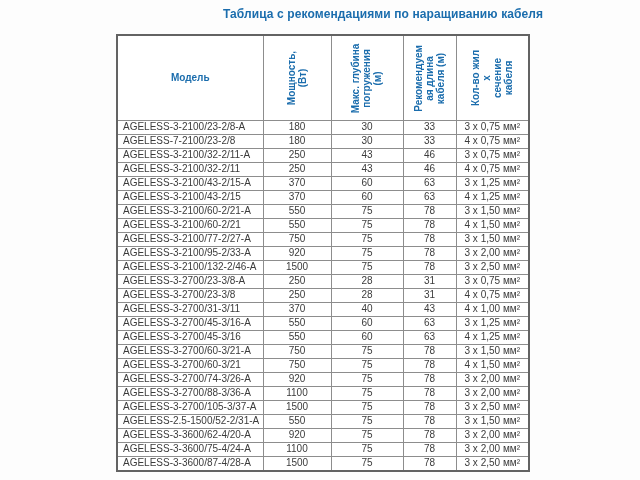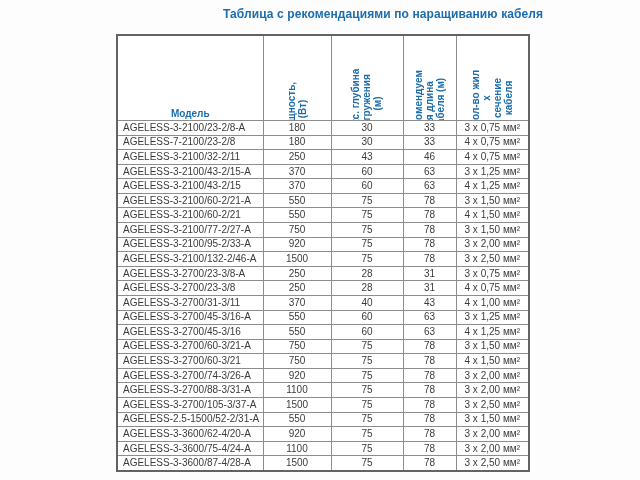--- a/index.html
+++ b/index.html
@@ -49,21 +49,21 @@
   }
   .cable-table th {
     color: #1b6dad;
     font-size: 10px;
     font-weight: bold;
     text-align: center;
     vertical-align: middle;
   }
   .hwrap {
     display: flex;
-    align-items: flex-end;
+    align-items: center;
     justify-content: center;
     height: 84px;
     width: 100%;
   }
   .rot {
     transform: rotate(-90deg);
     white-space: pre-line;
     line-height: 11px;
     text-align: center;
   }
@@ -146,20 +146,27 @@
         <td>3 x 0,75 мм²</td>
       </tr>
       <tr>
         <td class="model">AGELESS-7-2100/23-2/8</td>
         <td>180</td>
         <td>30</td>
         <td>33</td>
         <td>4 x 0,75 мм²</td>
       </tr>
       <tr>
+        <td class="model">AGELESS-3-2100/32-2/11-A</td>
+        <td>250</td>
+        <td>43</td>
+        <td>46</td>
+        <td>3 x 0,75 мм²</td>
+      </tr>
+      <tr>
         <td class="model">AGELESS-3-2100/32-2/11</td>
         <td>250</td>
         <td>43</td>
         <td>46</td>
         <td>4 x 0,75 мм²</td>
       </tr>
       <tr>
         <td class="model">AGELESS-3-2100/43-2/15-A</td>
         <td>370</td>
         <td>60</td>
@@ -258,21 +265,21 @@
         <td>4 x 1,50 мм²</td>
       </tr>
       <tr>
         <td class="model">AGELESS-3-2700/74-3/26-A</td>
         <td>920</td>
         <td>75</td>
         <td>78</td>
         <td>3 x 2,00 мм²</td>
       </tr>
       <tr>
-        <td class="model">AGELESS-3-2700/88-3/31-A</td>
+        <td class="model">AGELESS-3-2700/88-3/36-A</td>
         <td>1100</td>
         <td>75</td>
         <td>78</td>
         <td>3 x 2,00 мм²</td>
       </tr>
       <tr>
         <td class="model">AGELESS-3-2700/105-3/37-A</td>
         <td>1500</td>
         <td>75</td>
         <td>78</td>

